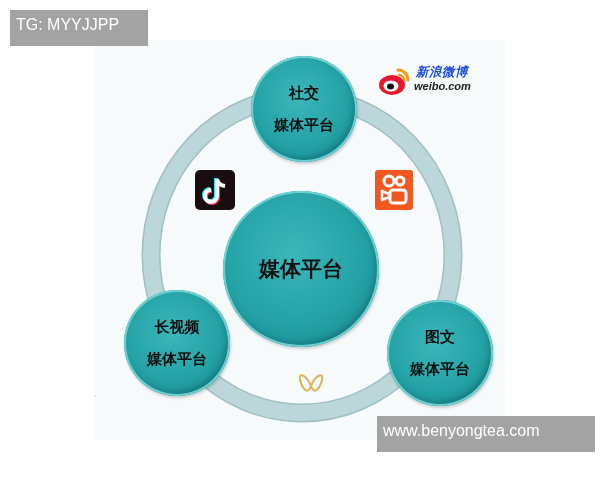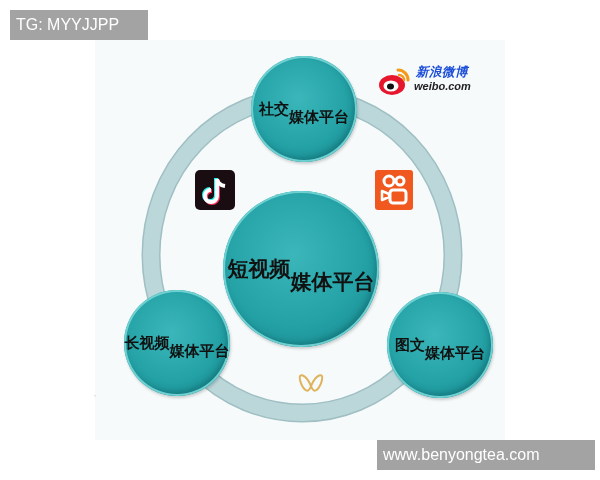--- a/index.html
+++ b/index.html
@@ -10,33 +10,33 @@
     }
     .panel {
       position: absolute; left: 95px; top: 40px; width: 410px; height: 400px;
       background: #f6fafb;
     }
     .ring-svg { position: absolute; left: 0; top: 0; }
     .node {
       position: absolute; border-radius: 50%;
       background: radial-gradient(circle at 45% 40%, #3bb7ba 0%, #24a2a6 55%, #15878c 100%);
       box-shadow: inset 0 0 0 2px #6fd0d2, inset -3px -4px 6px rgba(0,60,70,0.35), 1px 2px 3px rgba(0,0,0,0.18);
-      display: flex; flex-direction: row; align-items: center; justify-content: center;
+      display: flex; flex-direction: column; align-items: center; justify-content: center;
       color: #111; font-weight: bold; text-align: left;
     }
     .node .line { display: block; }
     .node-small .line { font-size: 15px; line-height: 1; }
     .node-small .line + .line { margin-top: 17px; }
     .node-large .line { font-size: 21px; line-height: 1; }
     .node-large .line + .line { margin-top: 26px; }
 
     .watermark {
       position: absolute; background: #a3a3a3; color: #ffffff;
       font-family: "Liberation Sans", sans-serif; font-size: 16px;
-      padding: 0 6px; line-height: 30px; height: 30px;
+      padding: 0 6px; line-height: 30px; height: 36px;
     }
     .icon-tiktok {
       position: absolute; left: 195px; top: 170px; width: 40px; height: 40px;
       background: #1a0d12; border-radius: 5px;
     }
     .icon-kuaishou {
       position: absolute; left: 375px; top: 170px; width: 38px; height: 40px;
       background: #f0581f; border-radius: 3px;
     }
     .weibo { position: absolute; left: 378px; top: 62px; width: 100px; height: 36px; }
@@ -99,28 +99,27 @@
 </svg>
 
 <span class="tiny-mark">·</span>
 
 <div class="node node-small" style="left:251px; top:56px; width:106px; height:106px;">
   <span class="line">社交</span>
   <span class="line">媒体平台</span>
 </div>
 
 <div class="node node-large" style="left:223px; top:191px; width:156px; height:156px;">
-  <span class="line">短视频</span>
   <span class="line">媒体平台</span>
 </div>
 
 <div class="node node-small" style="left:124px; top:290px; width:106px; height:106px;">
   <span class="line">长视频</span>
   <span class="line">媒体平台</span>
 </div>
 
-<div class="node node-small" style="left:387px; top:292px; width:106px; height:106px;">
+<div class="node node-small" style="left:387px; top:300px; width:106px; height:106px;">
   <span class="line">图文</span>
   <span class="line">媒体平台</span>
 </div>
 
 <div class="watermark" style="left:10px; top:10px; width:126px;">TG: MYYJJPP</div>
-<div class="watermark" style="left:377px; top:440px; width:206px;">www.benyongtea.com</div>
+<div class="watermark" style="left:377px; top:416px; width:206px;">www.benyongtea.com</div>
 
 </body></html>

